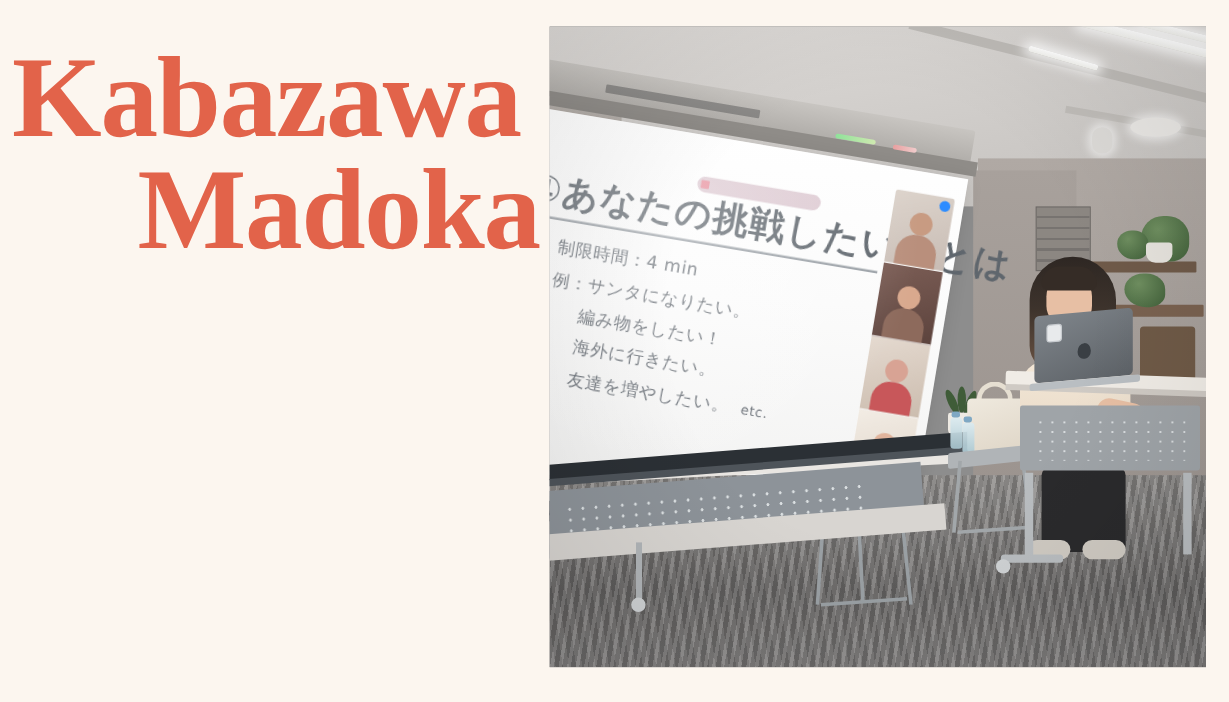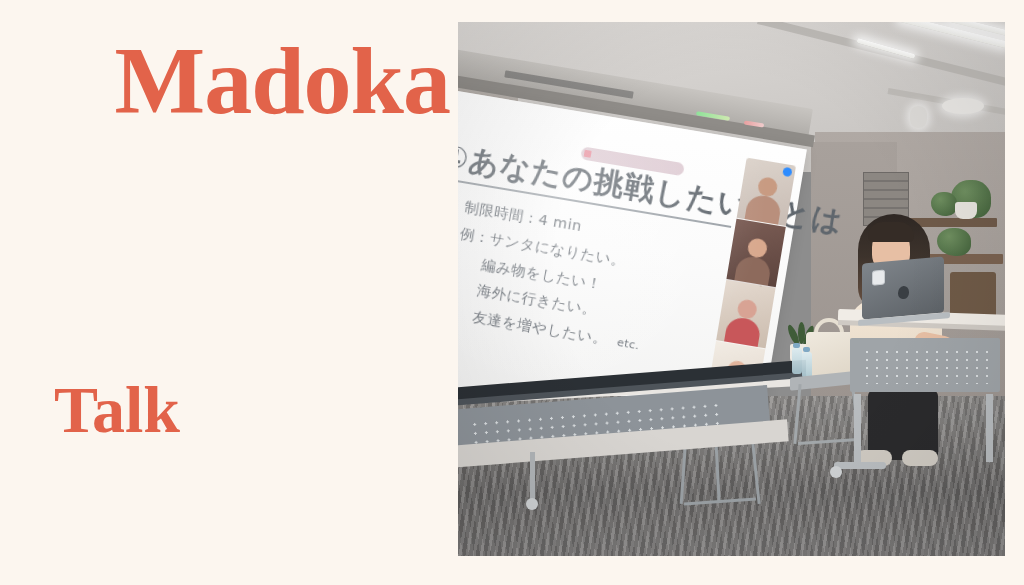--- a/index.html
+++ b/index.html
@@ -362,25 +362,25 @@
     transform:rotate(9.5deg);pointer-events:none;
     background:radial-gradient(ellipse at 35% 25%, rgba(255,255,255,.35), rgba(255,255,255,0) 62%);
   }
 </style>
 </head>
 <body>
 
 <div id="stage">
 
   <div class="title-block">
+    <div class="name-line l1">Kabazawa</div>
     <div class="name-line l2">Madoka</div>
   </div>
 
   <div class="sub-block">
-    <div class="sub-line s1">Talk</div>
   </div>
 
   <div class="photo">
 
     <div class="ceiling"></div>
     <div class="ceil-beam" style="left:300px;top:-6px;width:300px;height:8px;transform:rotate(14deg);background:#bdbab6;"></div>
     <div class="tube" style="left:440px;top:6px;width:110px;height:7px;transform:rotate(14deg);"></div>
     <div class="tube" style="left:490px;top:2px;width:70px;height:6px;transform:rotate(14deg);"></div>
     <div class="tube" style="left:398px;top:24px;width:60px;height:5px;transform:rotate(16deg);"></div>
     <div class="ceil-beam" style="left:430px;top:66px;width:120px;height:6px;transform:rotate(10deg);background:#bfbcb8;"></div>

